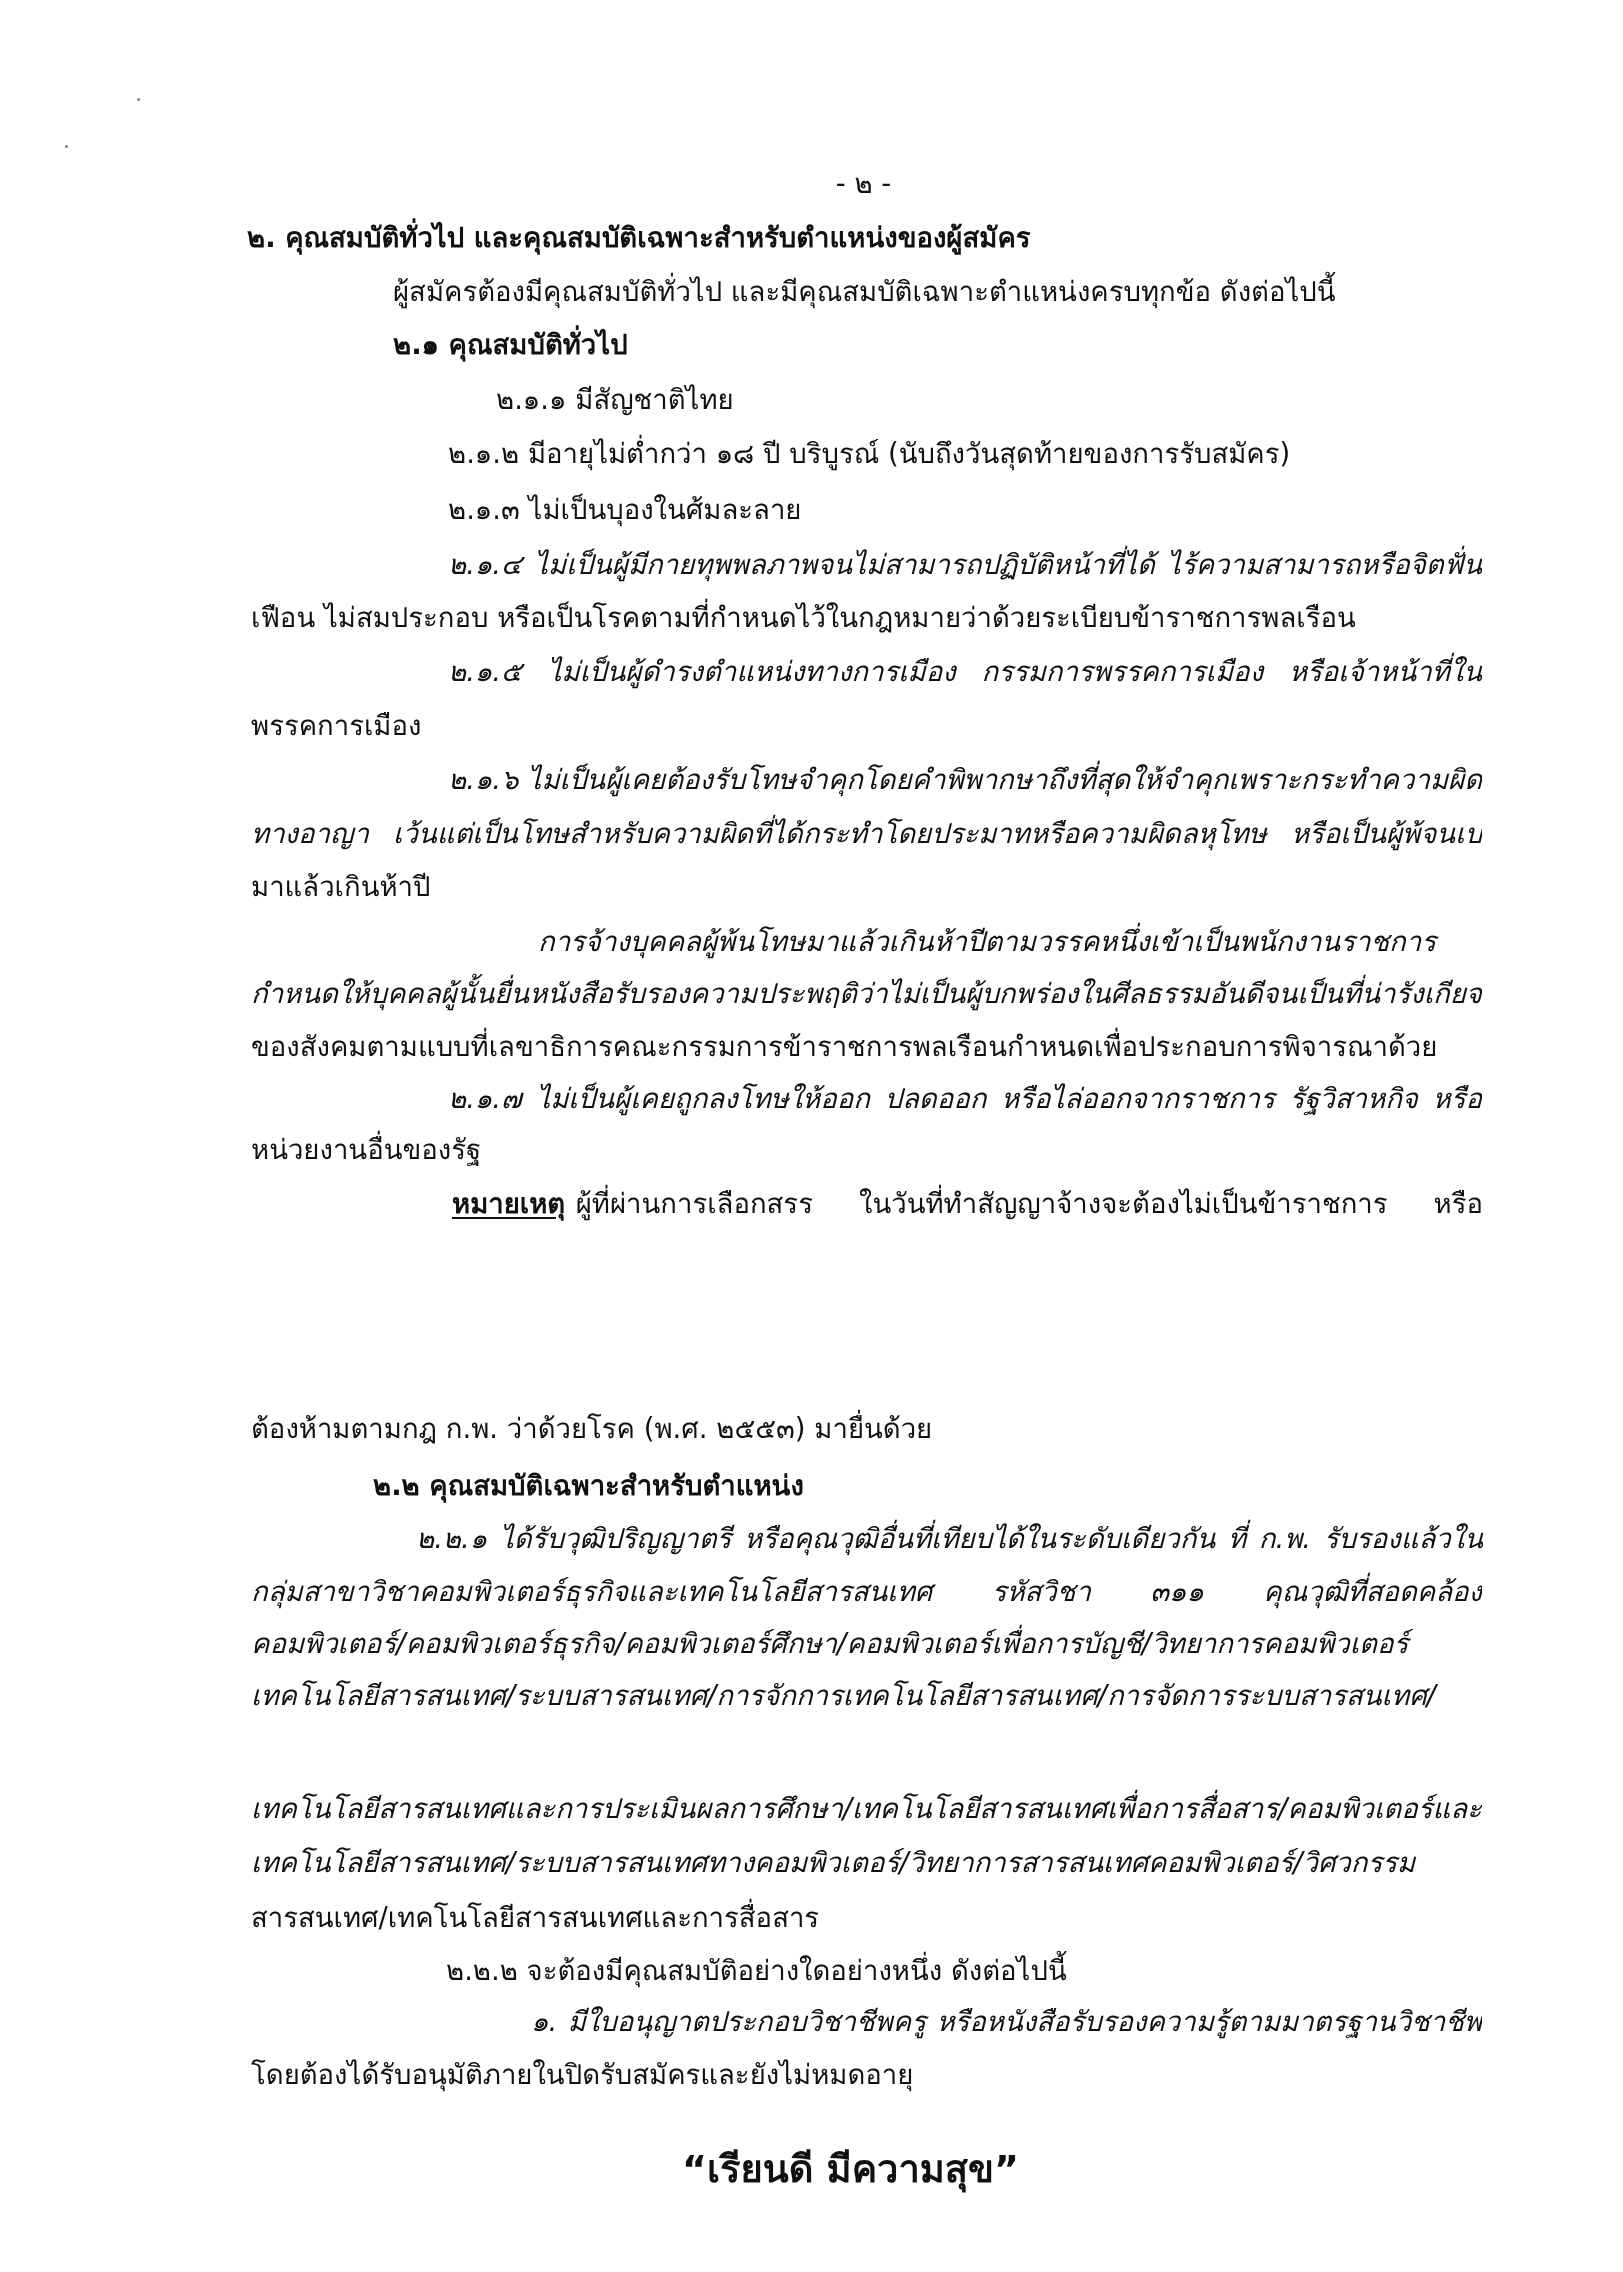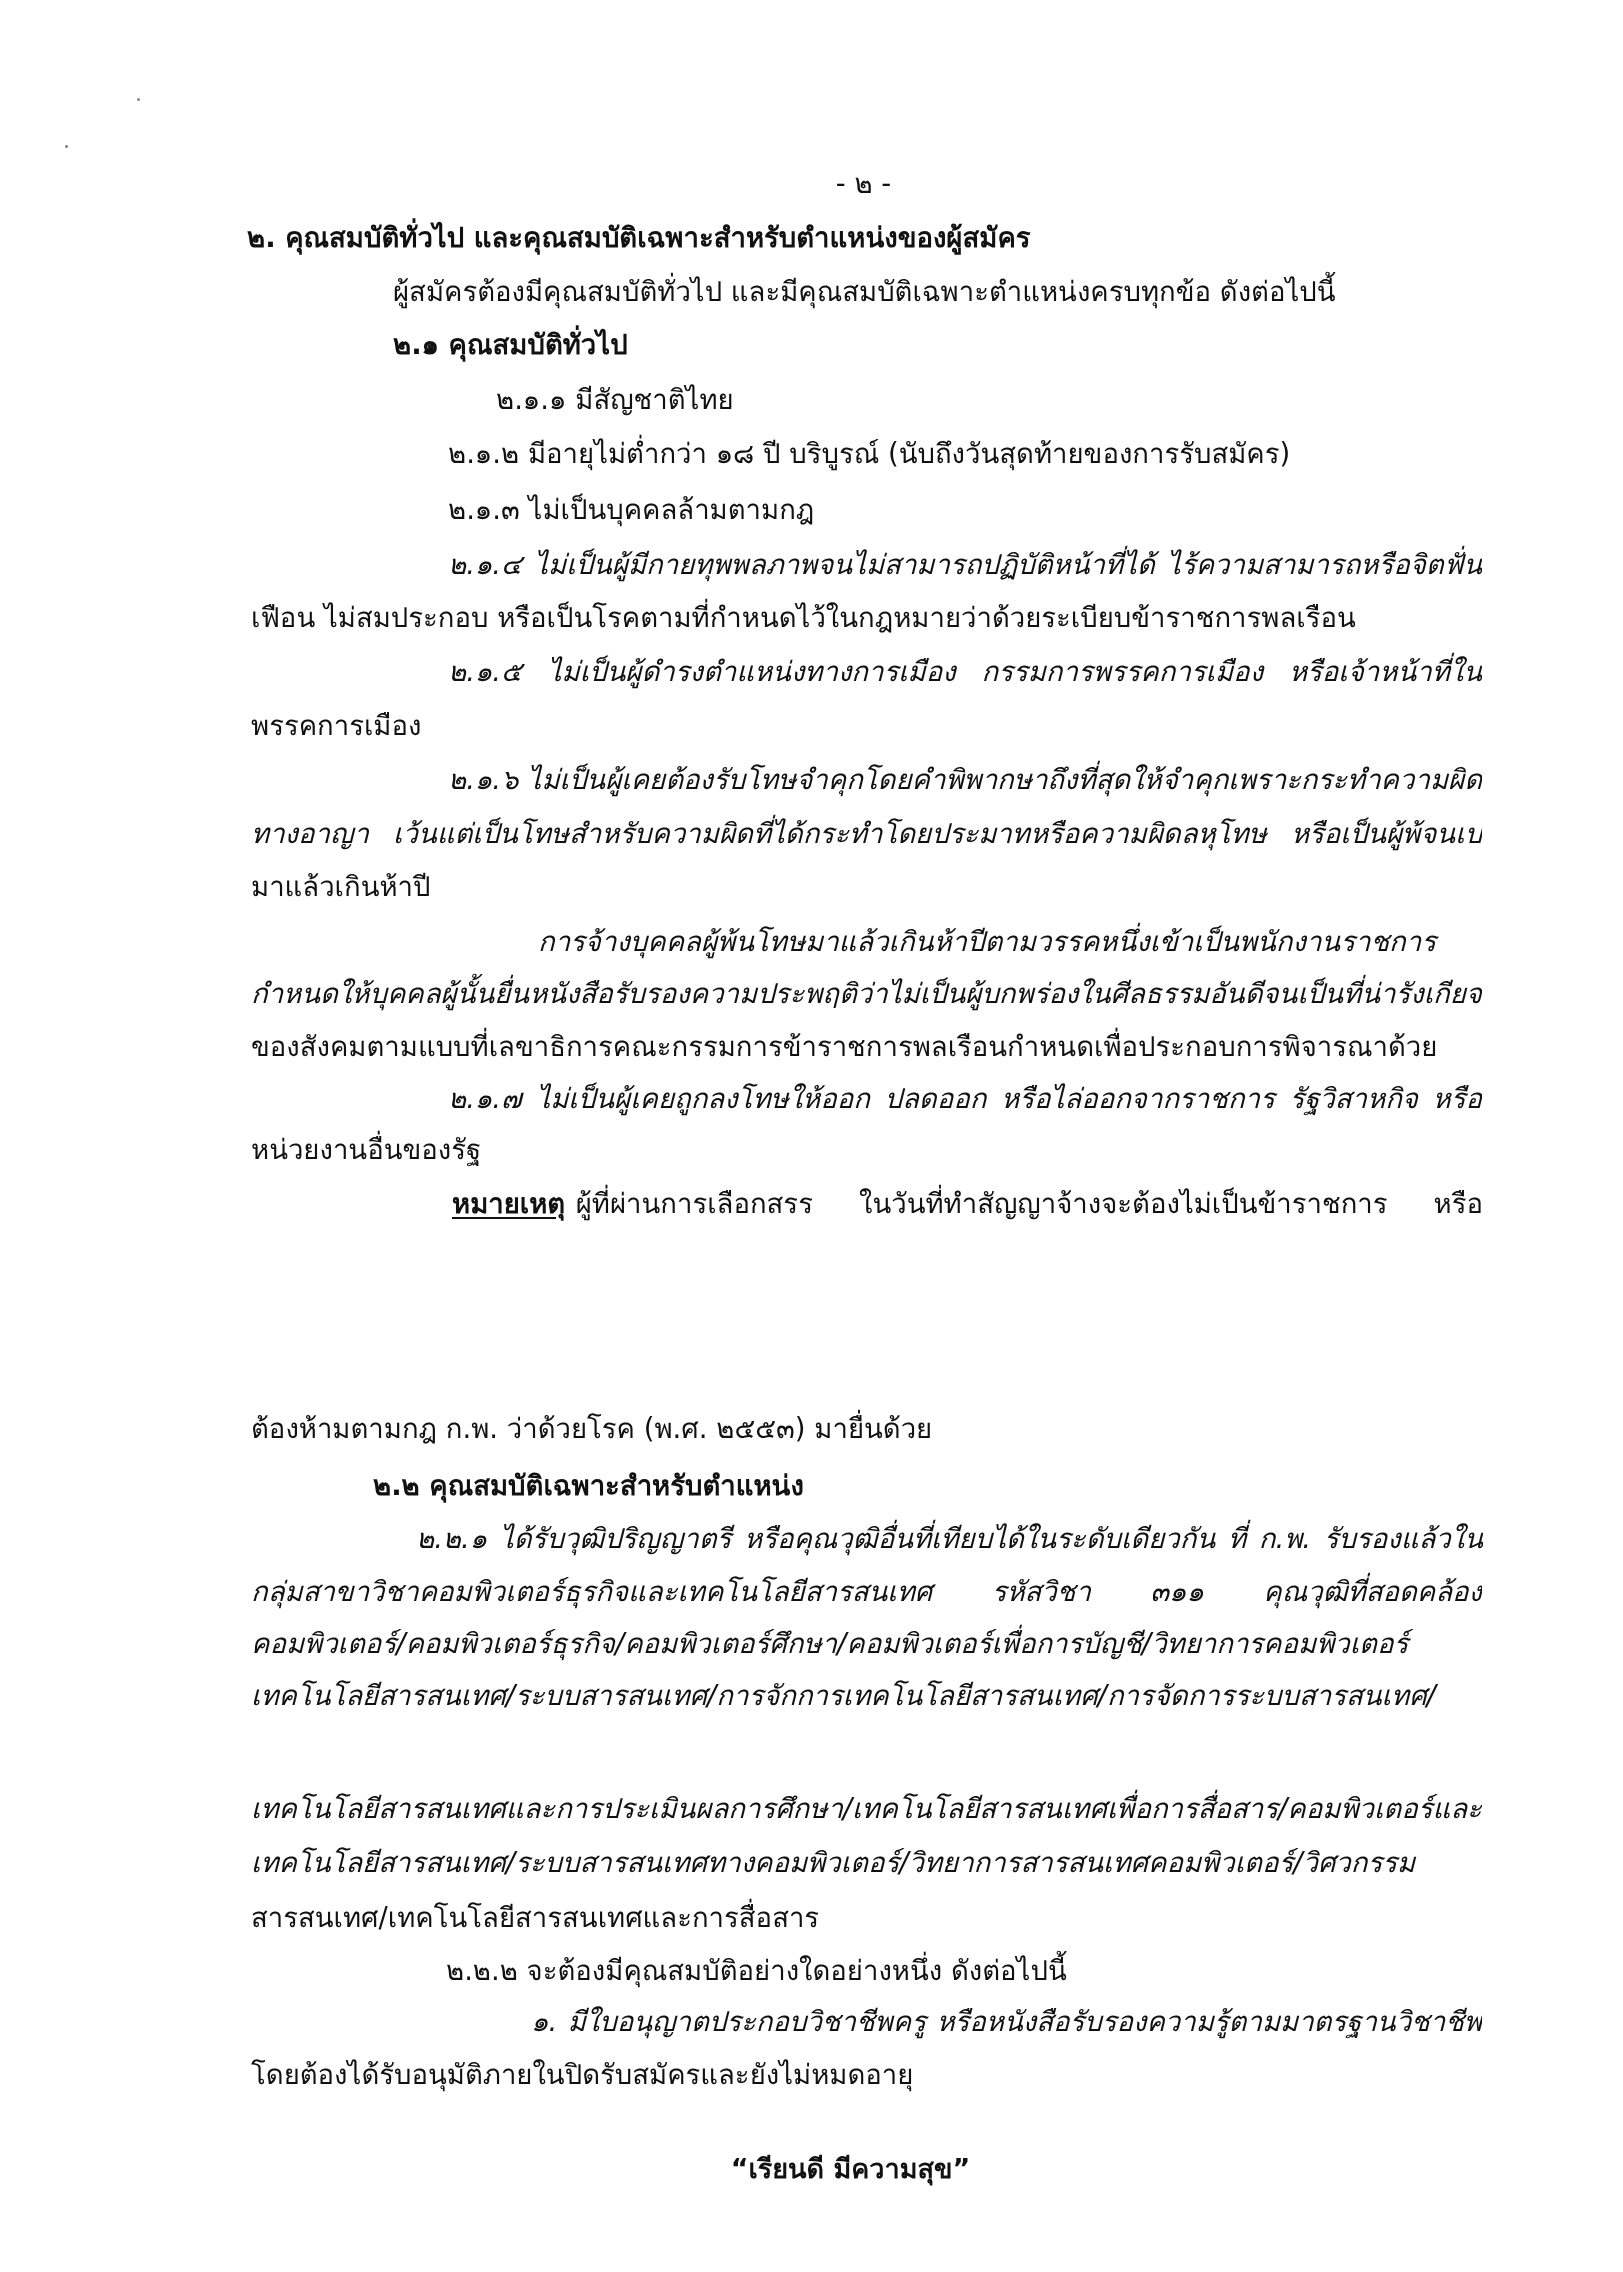--- a/index.html
+++ b/index.html
@@ -39,21 +39,21 @@
 
   <div class="ln center" style="left:772px;width:183px;top:183px;">- ๒ -</div>
 
   <div class="ln b" style="left:247px;top:237px;">๒. คุณสมบัติทั่วไป  และคุณสมบัติเฉพาะสำหรับตำแหน่งของผู้สมัคร</div>
   <div class="ln" style="left:393px;top:291px;">ผู้สมัครต้องมีคุณสมบัติทั่วไป  และมีคุณสมบัติเฉพาะตำแหน่งครบทุกข้อ  ดังต่อไปนี้</div>
 
   <div class="ln b" style="left:393px;top:344px;">๒.๑ คุณสมบัติทั่วไป</div>
 
   <div class="ln" style="left:448px;top:399px;margin-left:48px;">๒.๑.๑ มีสัญชาติไทย</div>
   <div class="ln" style="left:448px;top:453px;">๒.๑.๒ มีอายุไม่ต่ำกว่า  ๑๘  ปี  บริบูรณ์  (นับถึงวันสุดท้ายของการรับสมัคร)</div>
-  <div class="ln" style="left:448px;top:509px;">๒.๑.๓ ไม่เป็นบุคคลล้ามตามกฎ</div>
+  <div class="ln" style="left:448px;top:509px;">๒.๑.๓ ไม่เป็นบุองในศ้มละลาย</div>
 
   <div class="ln j" style="left:448px;width:1034px;top:564px;">๒.๑.๔ ไม่เป็นผู้มีกายทุพพลภาพจนไม่สามารถปฏิบัติหน้าที่ได้  ไร้ความสามารถหรือจิตฟั่น</div>
   <div class="ln" style="left:251px;top:617px;">เฟือน ไม่สมประกอบ  หรือเป็นโรคตามที่กำหนดไว้ในกฎหมายว่าด้วยระเบียบข้าราชการพลเรือน</div>
 
   <div class="ln j" style="left:448px;width:1034px;top:671px;">๒.๑.๕ ไม่เป็นผู้ดำรงตำแหน่งทางการเมือง  กรรมการพรรคการเมือง  หรือเจ้าหน้าที่ใน</div>
   <div class="ln" style="left:251px;top:725px;">พรรคการเมือง</div>
 
   <div class="ln j" style="left:448px;width:1034px;top:779px;">๒.๑.๖ ไม่เป็นผู้เคยต้องรับโทษจำคุกโดยคำพิพากษาถึงที่สุดให้จำคุกเพราะกระทำความผิด</div>
   <div class="ln j" style="left:251px;width:1231px;top:833px;">ทางอาญา เว้นแต่เป็นโทษสำหรับความผิดที่ได้กระทำโดยประมาทหรือความผิดลหุโทษ หรือเป็นผู้พ้จนเป</div>
   <div class="ln" style="left:251px;top:886px;">มาแล้วเกินห้าปี</div>
@@ -78,16 +78,16 @@
   <div class="ln j" style="left:251px;width:1231px;top:1643px;">คอมพิวเตอร์/คอมพิวเตอร์ธุรกิจ/คอมพิวเตอร์ศึกษา/คอมพิวเตอร์เพื่อการบัญชี/วิทยาการคอมพิวเตอร์</div>
   <div class="ln j" style="left:251px;width:1231px;top:1695px;">เทคโนโลยีสารสนเทศ/ระบบสารสนเทศ/การจักการเทคโนโลยีสารสนเทศ/การจัดการระบบสารสนเทศ/การ</div>
   <div class="ln j" style="left:251px;width:1231px;top:1808px;">เทคโนโลยีสารสนเทศและการประเมินผลการศึกษา/เทคโนโลยีสารสนเทศเพื่อการสื่อสาร/คอมพิวเตอร์และ</div>
   <div class="ln j" style="left:251px;width:1231px;top:1862px;">เทคโนโลยีสารสนเทศ/ระบบสารสนเทศทางคอมพิวเตอร์/วิทยาการสารสนเทศคอมพิวเตอร์/วิศวกรรม</div>
   <div class="ln" style="left:251px;top:1917px;">สารสนเทศ/เทคโนโลยีสารสนเทศและการสื่อสาร</div>
 
   <div class="ln" style="left:446px;top:1970px;">๒.๒.๒ จะต้องมีคุณสมบัติอย่างใดอย่างหนึ่ง ดังต่อไปนี้</div>
   <div class="ln j" style="left:531px;width:951px;top:2021px;">๑. มีใบอนุญาตประกอบวิชาชีพครู หรือหนังสือรับรองความรู้ตามมาตรฐานวิชาชีพ</div>
   <div class="ln" style="left:251px;top:2074px;">โดยต้องได้รับอนุมัติภายในปิดรับสมัครและยังไม่หมดอายุ</div>
 
-  <div class="ln b center" style="left:615px;width:471px;top:2169px;font-size:27px;">“เรียนดี มีความสุข”</div>
+  <div class="ln b center" style="left:615px;width:471px;top:2169px;font-size:38px;">“เรียนดี มีความสุข”</div>
 
 </div>
 
 
 </body></html>

